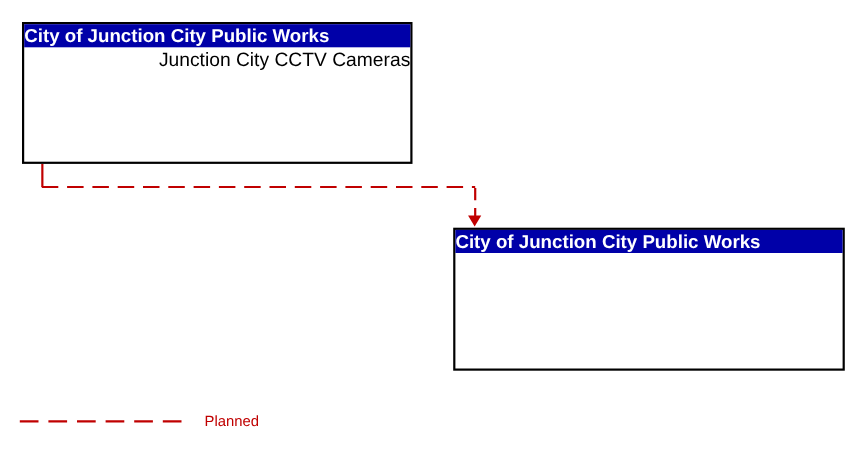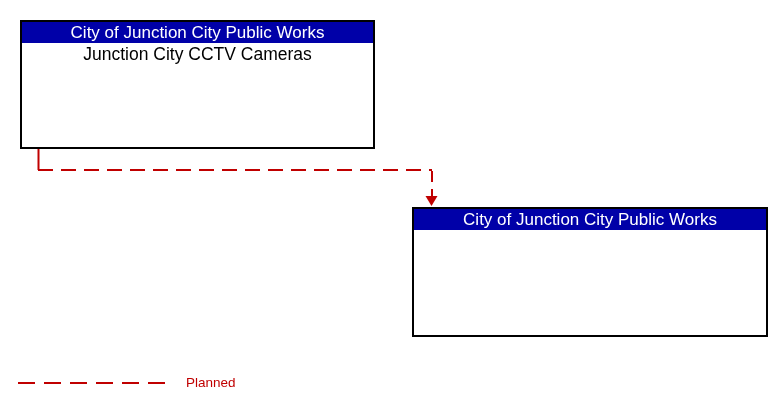--- a/index.html
+++ b/index.html
@@ -41,29 +41,29 @@
   }
   .box1 { left: 20px;  top: 20px;  width: 355px; height: 129px; }
   .box2 { left: 412px; top: 207px; width: 356px; height: 130px; }
 
   .entity-header {
     height: 21px;
     background: var(--header-blue);
     color: var(--header-text);
     font-size: 17px;
     line-height: 21px;
-    text-align: center;
     white-space: nowrap;
     overflow: hidden;
+    font-weight: bold;
   }
   .entity-body {
     color: var(--body-text);
     font-size: 17.5px;
     line-height: 21px;
-    text-align: center;
+    text-align: right;
     padding-top: 1px;
     white-space: nowrap;
   }
 
   .flow-label {
     position: absolute;
     left: 43px;
     top: 162px;
     height: 16px;
     line-height: 16px;

